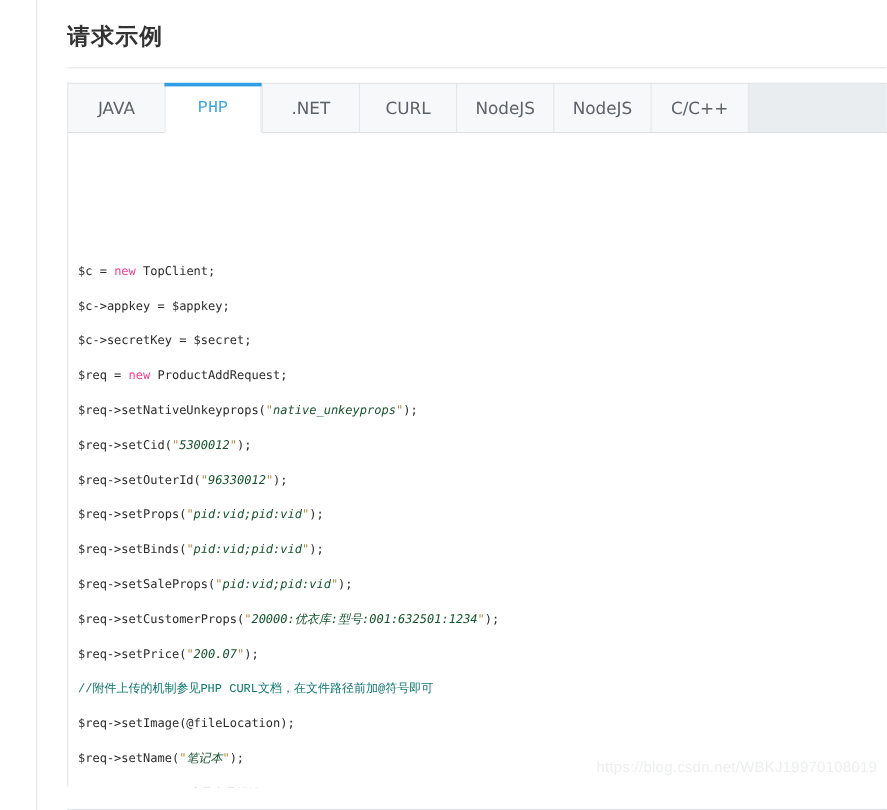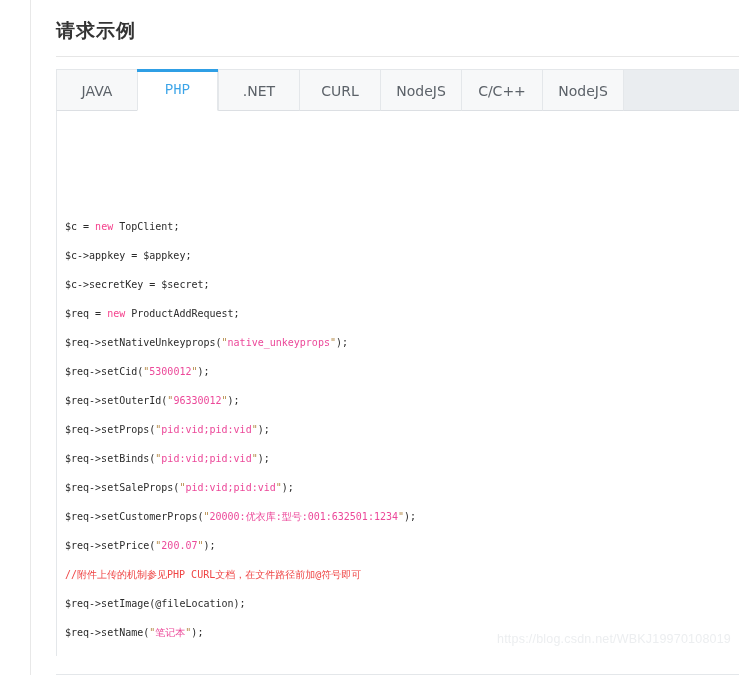--- a/index.html
+++ b/index.html
@@ -148,23 +148,23 @@
     white-space: pre;
   }
 
   .code-line {
     height: 29px;
     white-space: pre;
   }
 
   .tok-plain   { color: #2b2b2b; }
   .tok-kw      { color: #f5428d; }
-  .tok-str     { color: #ec4899; }
+  .tok-str     { color: #14532d; font-style: italic; }
   .tok-quote   { color: #b58b4a; }
-  .tok-comment { color: #ef4444; }
+  .tok-comment { color: #0f766e; font-family: Liberation Mono, monospace; }
 
   .watermark {
     position: absolute;
     right: 8px;
     bottom: 10px;
     font-size: 12.5px;
     color: #eceef0;
     font-family: "Liberation Sans", sans-serif;
     letter-spacing: 0.2px;
     user-select: none;
@@ -194,22 +194,22 @@
     <div class="title-rule"></div>
 
     <div class="tabs-wrap">
       <div class="tabs" id="tabs">
 
       <div class="tab">JAVA</div>
           <div class="tab active">PHP</div>
           <div class="tab">.NET</div>
           <div class="tab">CURL</div>
           <div class="tab">NodeJS</div>
+          <div class="tab">NodeJS</div>
           <div class="tab">C/C++</div>
-          <div class="tab">NodeJS</div>
           <div class="tab-filler"></div>
         </div>
     </div>
 
     <div class="code-panel">
       <div class="code-lines" id="code-lines">
         
       <div class="code-line"><span class="tok-plain">$c = </span><span class="tok-kw">new</span><span class="tok-plain"> TopClient;</span></div><div class="code-line"><span class="tok-plain">$c-&gt;appkey = $appkey;</span></div><div class="code-line"><span class="tok-plain">$c-&gt;secretKey = $secret;</span></div><div class="code-line"><span class="tok-plain">$req = </span><span class="tok-kw">new</span><span class="tok-plain"> ProductAddRequest;</span></div><div class="code-line"><span class="tok-plain">$req-&gt;setNativeUnkeyprops(</span><span class="tok-quote">"</span><span class="tok-str">native_unkeyprops</span><span class="tok-quote">"</span><span class="tok-plain">);</span></div><div class="code-line"><span class="tok-plain">$req-&gt;setCid(</span><span class="tok-quote">"</span><span class="tok-str">5300012</span><span class="tok-quote">"</span><span class="tok-plain">);</span></div><div class="code-line"><span class="tok-plain">$req-&gt;setOuterId(</span><span class="tok-quote">"</span><span class="tok-str">96330012</span><span class="tok-quote">"</span><span class="tok-plain">);</span></div><div class="code-line"><span class="tok-plain">$req-&gt;setProps(</span><span class="tok-quote">"</span><span class="tok-str">pid:vid;pid:vid</span><span class="tok-quote">"</span><span class="tok-plain">);</span></div><div class="code-line"><span class="tok-plain">$req-&gt;setBinds(</span><span class="tok-quote">"</span><span class="tok-str">pid:vid;pid:vid</span><span class="tok-quote">"</span><span class="tok-plain">);</span></div><div class="code-line"><span class="tok-plain">$req-&gt;setSaleProps(</span><span class="tok-quote">"</span><span class="tok-str">pid:vid;pid:vid</span><span class="tok-quote">"</span><span class="tok-plain">);</span></div><div class="code-line"><span class="tok-plain">$req-&gt;setCustomerProps(</span><span class="tok-quote">"</span><span class="tok-str">20000:优衣库:型号:001:632501:1234</span><span class="tok-quote">"</span><span class="tok-plain">);</span></div><div class="code-line"><span class="tok-plain">$req-&gt;setPrice(</span><span class="tok-quote">"</span><span class="tok-str">200.07</span><span class="tok-quote">"</span><span class="tok-plain">);</span></div><div class="code-line"><span class="tok-comment">//附件上传的机制参见PHP CURL文档，在文件路径前加@符号即可</span></div><div class="code-line"><span class="tok-plain">$req-&gt;setImage(@fileLocation);</span></div><div class="code-line"><span class="tok-plain">$req-&gt;setName(</span><span class="tok-quote">"</span><span class="tok-str">笔记本</span><span class="tok-quote">"</span><span class="tok-plain">);</span></div><div class="code-line"><span class="tok-plain">$req-&gt;setDesc(</span><span class="tok-quote">"</span><span class="tok-str">这是产品描述</span><span class="tok-quote">"</span><span class="tok-plain">);</span></div></div>
       <div class="watermark">https://blog.csdn.net/WBKJ19970108019</div>
     </div>

